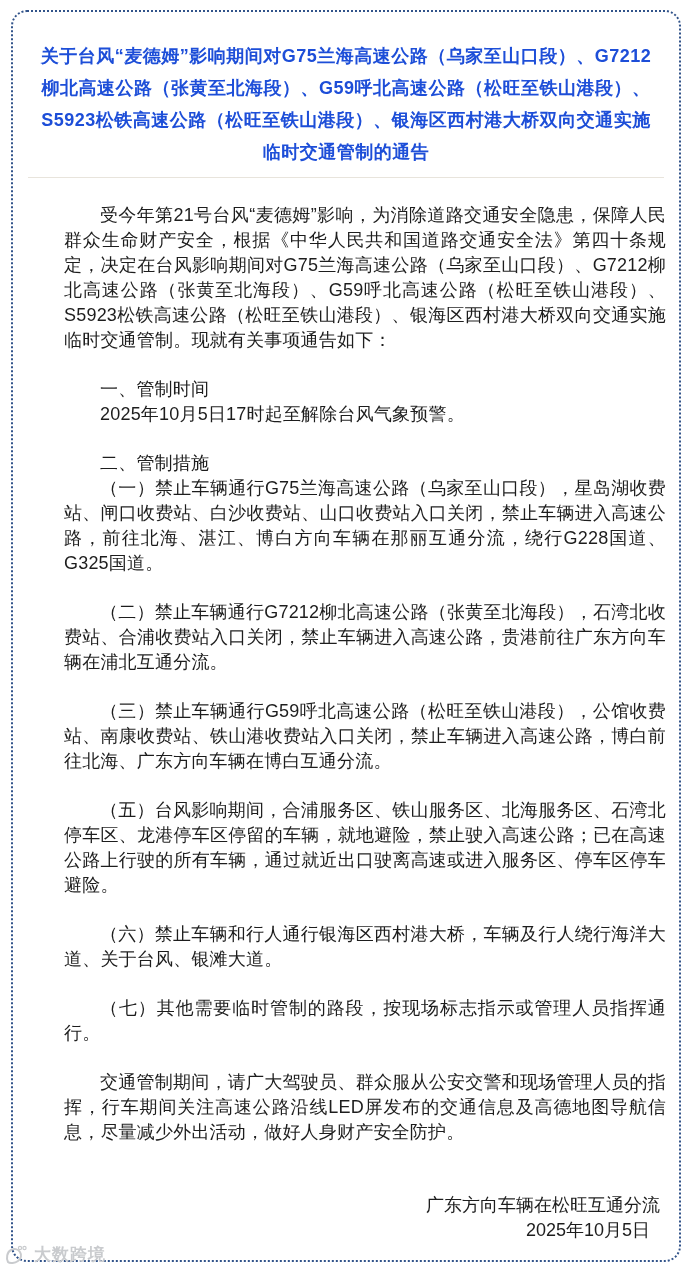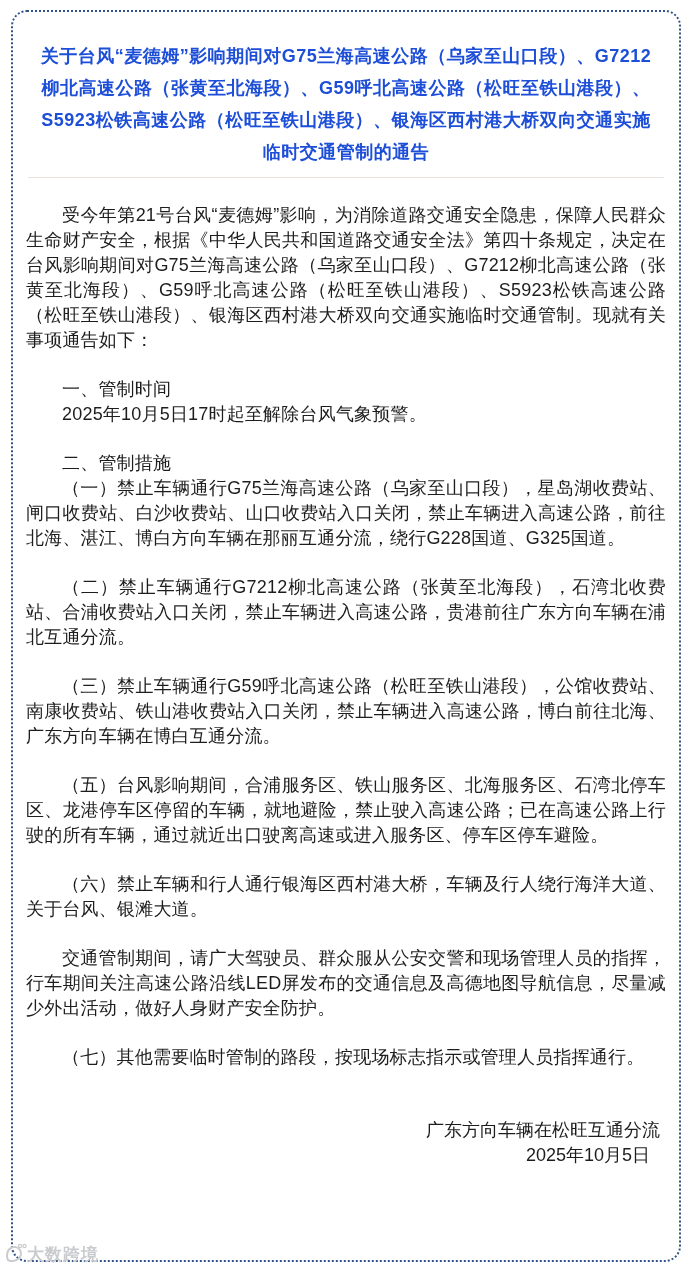--- a/index.html
+++ b/index.html
@@ -37,37 +37,38 @@
     margin: 9px 2px 0;
   }
   .content {
     margin-top: 25px;
     font-size: 18px;
     line-height: 25px;
     color: #1d1d1d;
     text-align: justify;
     letter-spacing: 0.2px;
   }
-  .content p { text-indent: 2em; }
+  .content p { text-indent: 2em; margin-left: 38px; }
   .gap { margin-bottom: 24px; }
   .signature {
     margin-top: 48px;
     text-align: right;
     font-size: 18px;
     line-height: 25px;
     color: #1d1d1d;
   }
   .sig-agency { padding-right: 6px; }
   .sig-date { padding-right: 16px; }
   .watermark {
     position: absolute;
     left: 5px;
     bottom: 4px;
     display: flex;
-    gap: 0;
+    align-items: center;
+    gap: 7px;
     color: #c9cbce;
     font-size: 17px;
     font-weight: bold;
     letter-spacing: 1px;
     z-index: 2;
   }
   .wm-icon { display: inline-block; line-height: 0; }
 </style>
 </head>
 <body>
@@ -84,23 +85,23 @@
 
     <p>一、管制时间</p>
     <p class="gap">2025年10月5日17时起至解除台风气象预警。</p>
 
     <p>二、管制措施</p>
     <p class="gap">（一）禁止车辆通行G75兰海高速公路（乌家至山口段），星岛湖收费站、闸口收费站、白沙收费站、山口收费站入口关闭，禁止车辆进入高速公路，前往北海、湛江、博白方向车辆在那丽互通分流，绕行G228国道、G325国道。</p>
     <p class="gap">（二）禁止车辆通行G7212柳北高速公路（张黄至北海段），石湾北收费站、合浦收费站入口关闭，禁止车辆进入高速公路，贵港前往广东方向车辆在浦北互通分流。</p>
     <p class="gap">（三）禁止车辆通行G59呼北高速公路（松旺至铁山港段），公馆收费站、南康收费站、铁山港收费站入口关闭，禁止车辆进入高速公路，博白前往北海、广东方向车辆在博白互通分流。</p>
     <p class="gap">（五）台风影响期间，合浦服务区、铁山服务区、北海服务区、石湾北停车区、龙港停车区停留的车辆，就地避险，禁止驶入高速公路；已在高速公路上行驶的所有车辆，通过就近出口驶离高速或进入服务区、停车区停车避险。</p>
     <p class="gap">（六）禁止车辆和行人通行银海区西村港大桥，车辆及行人绕行海洋大道、关于台风、银滩大道。</p>
+    <p class="gap">（七）其他需要临时管制的路段，按现场标志指示或管理人员指挥通行。</p>
+
     <p class="gap">交通管制期间，请广大驾驶员、群众服从公安交警和现场管理人员的指挥，行车期间关注高速公路沿线LED屏发布的交通信息及高德地图导航信息，尽量减少外出活动，做好人身财产安全防护。</p>
-
-    <p class="gap">（七）其他需要临时管制的路段，按现场标志指示或管理人员指挥通行。</p>
 
   </div>
 
   <div class="signature">
     <div class="sig-agency">广东方向车辆在松旺互通分流</div>
     <div class="sig-date">2025年10月5日</div>
   </div>
 
 </div>
 

